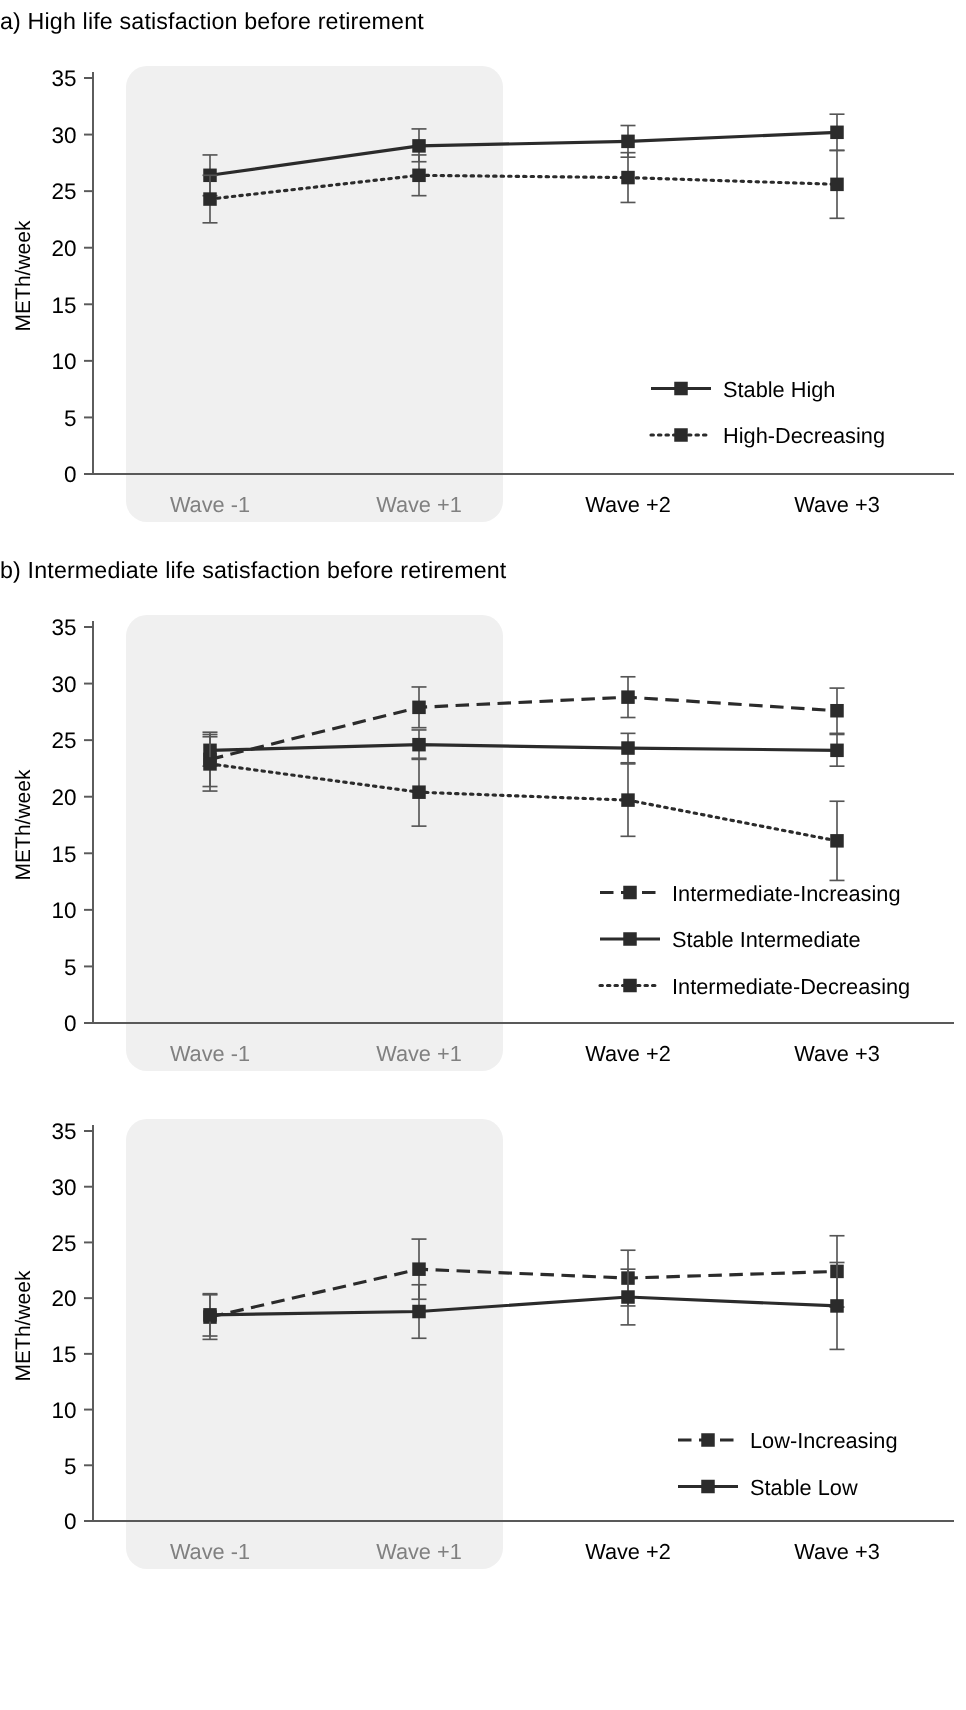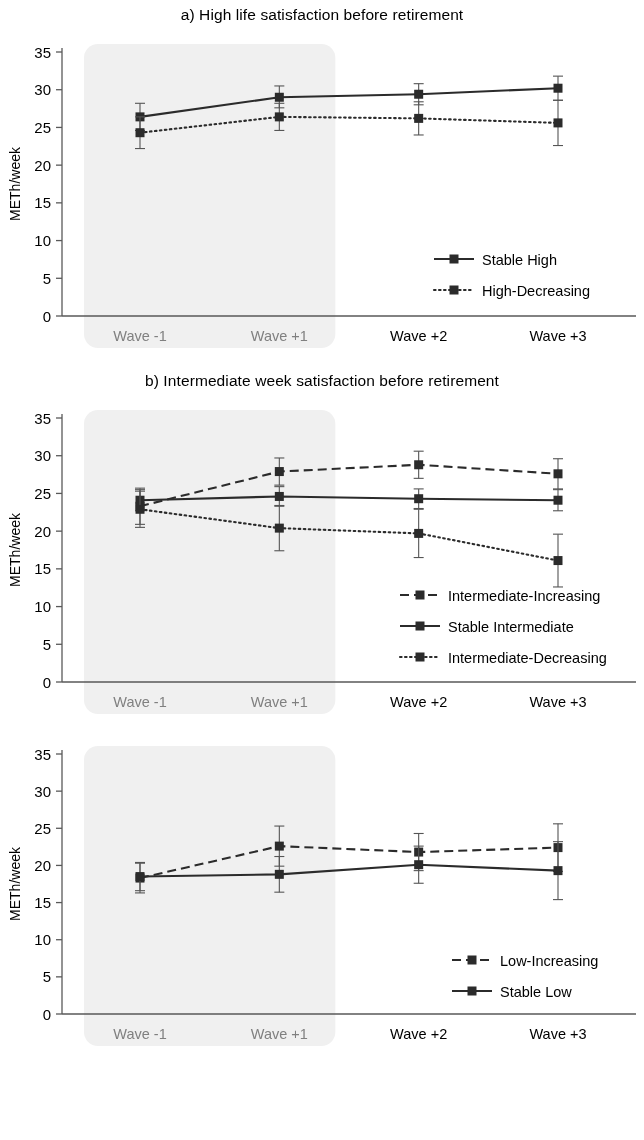--- a/index.html
+++ b/index.html
@@ -13,21 +13,20 @@
     height: 1140px;
     position: relative;
     background: #ffffff;
     overflow: hidden;
   }
   .panel {
     position: relative;
     width: 644px;
   }
   .panel-title {
-    text-align: center;
     font-size: 15.5px;
     color: #000;
     padding-top: 6px;
     padding-bottom: 2px;
     letter-spacing: 0.1px;
   }
   .plot-wrap {
     position: relative;
   }
   svg { display: block; }
@@ -142,21 +141,21 @@
           <g>
             <line x1="434" y1="264" x2="474" y2="264" stroke="#2b2b2b" stroke-width="2.1" stroke-dasharray="1.6,3.4" stroke-linecap="round"></line>
             <rect x="449.5" y="259.5" width="9" height="9" fill="#2b2b2b"></rect>
             <text x="482" y="269.5" class="legend-text">High-Decreasing</text>
           </g>
         </svg>
     </div>
   </div>
 
   <div class="panel">
-    <div class="panel-title">b) Intermediate week satisfaction before retirement</div>
+    <div class="panel-title">b) Intermediate life satisfaction before retirement</div>
     <div class="plot-wrap">
       <svg id="svg-b" width="644" height="340">
           <rect x="84" y="18" width="251.33333333333331" height="304" rx="14" ry="14" fill="#f0f0f0"></rect>
           <line x1="62" y1="22" x2="62" y2="290" stroke="#595959" stroke-width="1.3"></line>
           <line x1="62" y1="290" x2="636" y2="290" stroke="#595959" stroke-width="1.3"></line>
           <line x1="56" y1="290" x2="62" y2="290" stroke="#595959" stroke-width="1.3"></line>
           <text x="51" y="295.5" text-anchor="end" class="tick-text">0</text>
           <line x1="56" y1="252.28571428571428" x2="62" y2="252.28571428571428" stroke="#595959" stroke-width="1.3"></line>
           <text x="51" y="257.7857142857143" text-anchor="end" class="tick-text">5</text>
           <line x1="56" y1="214.57142857142856" x2="62" y2="214.57142857142856" stroke="#595959" stroke-width="1.3"></line>

